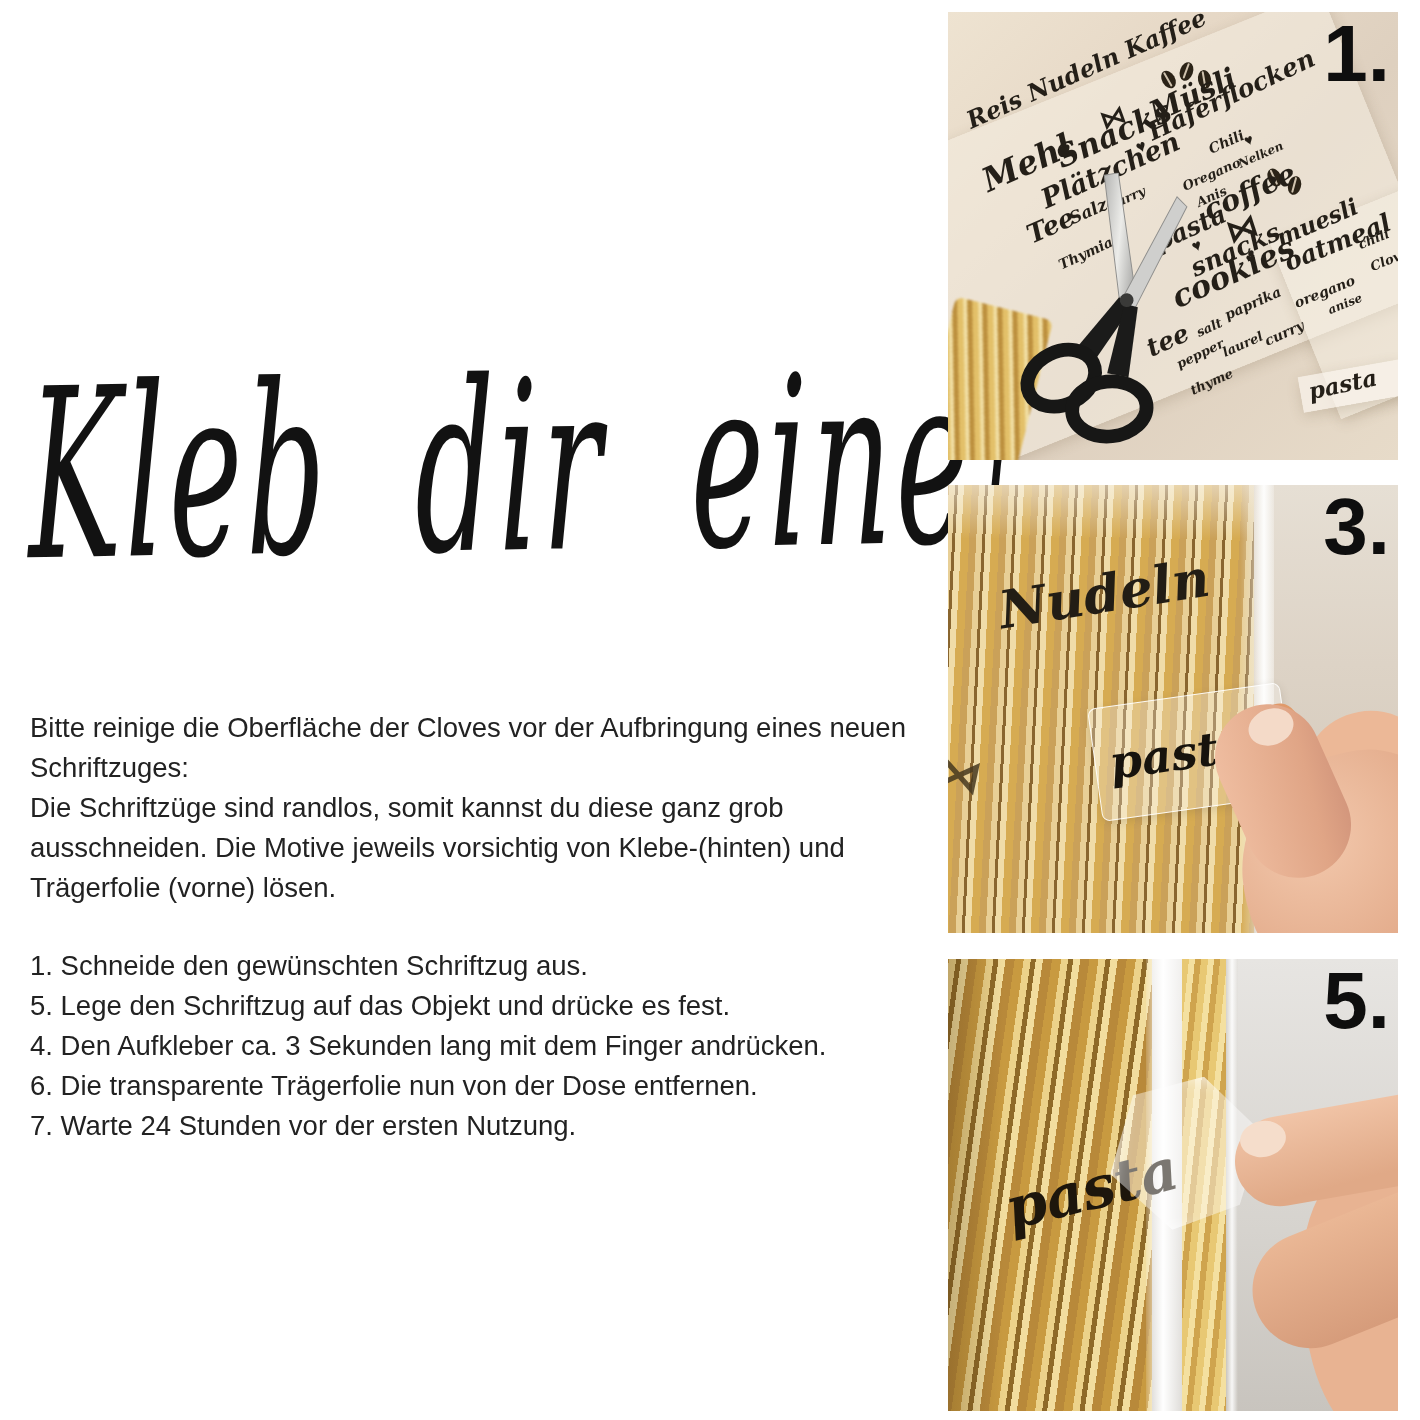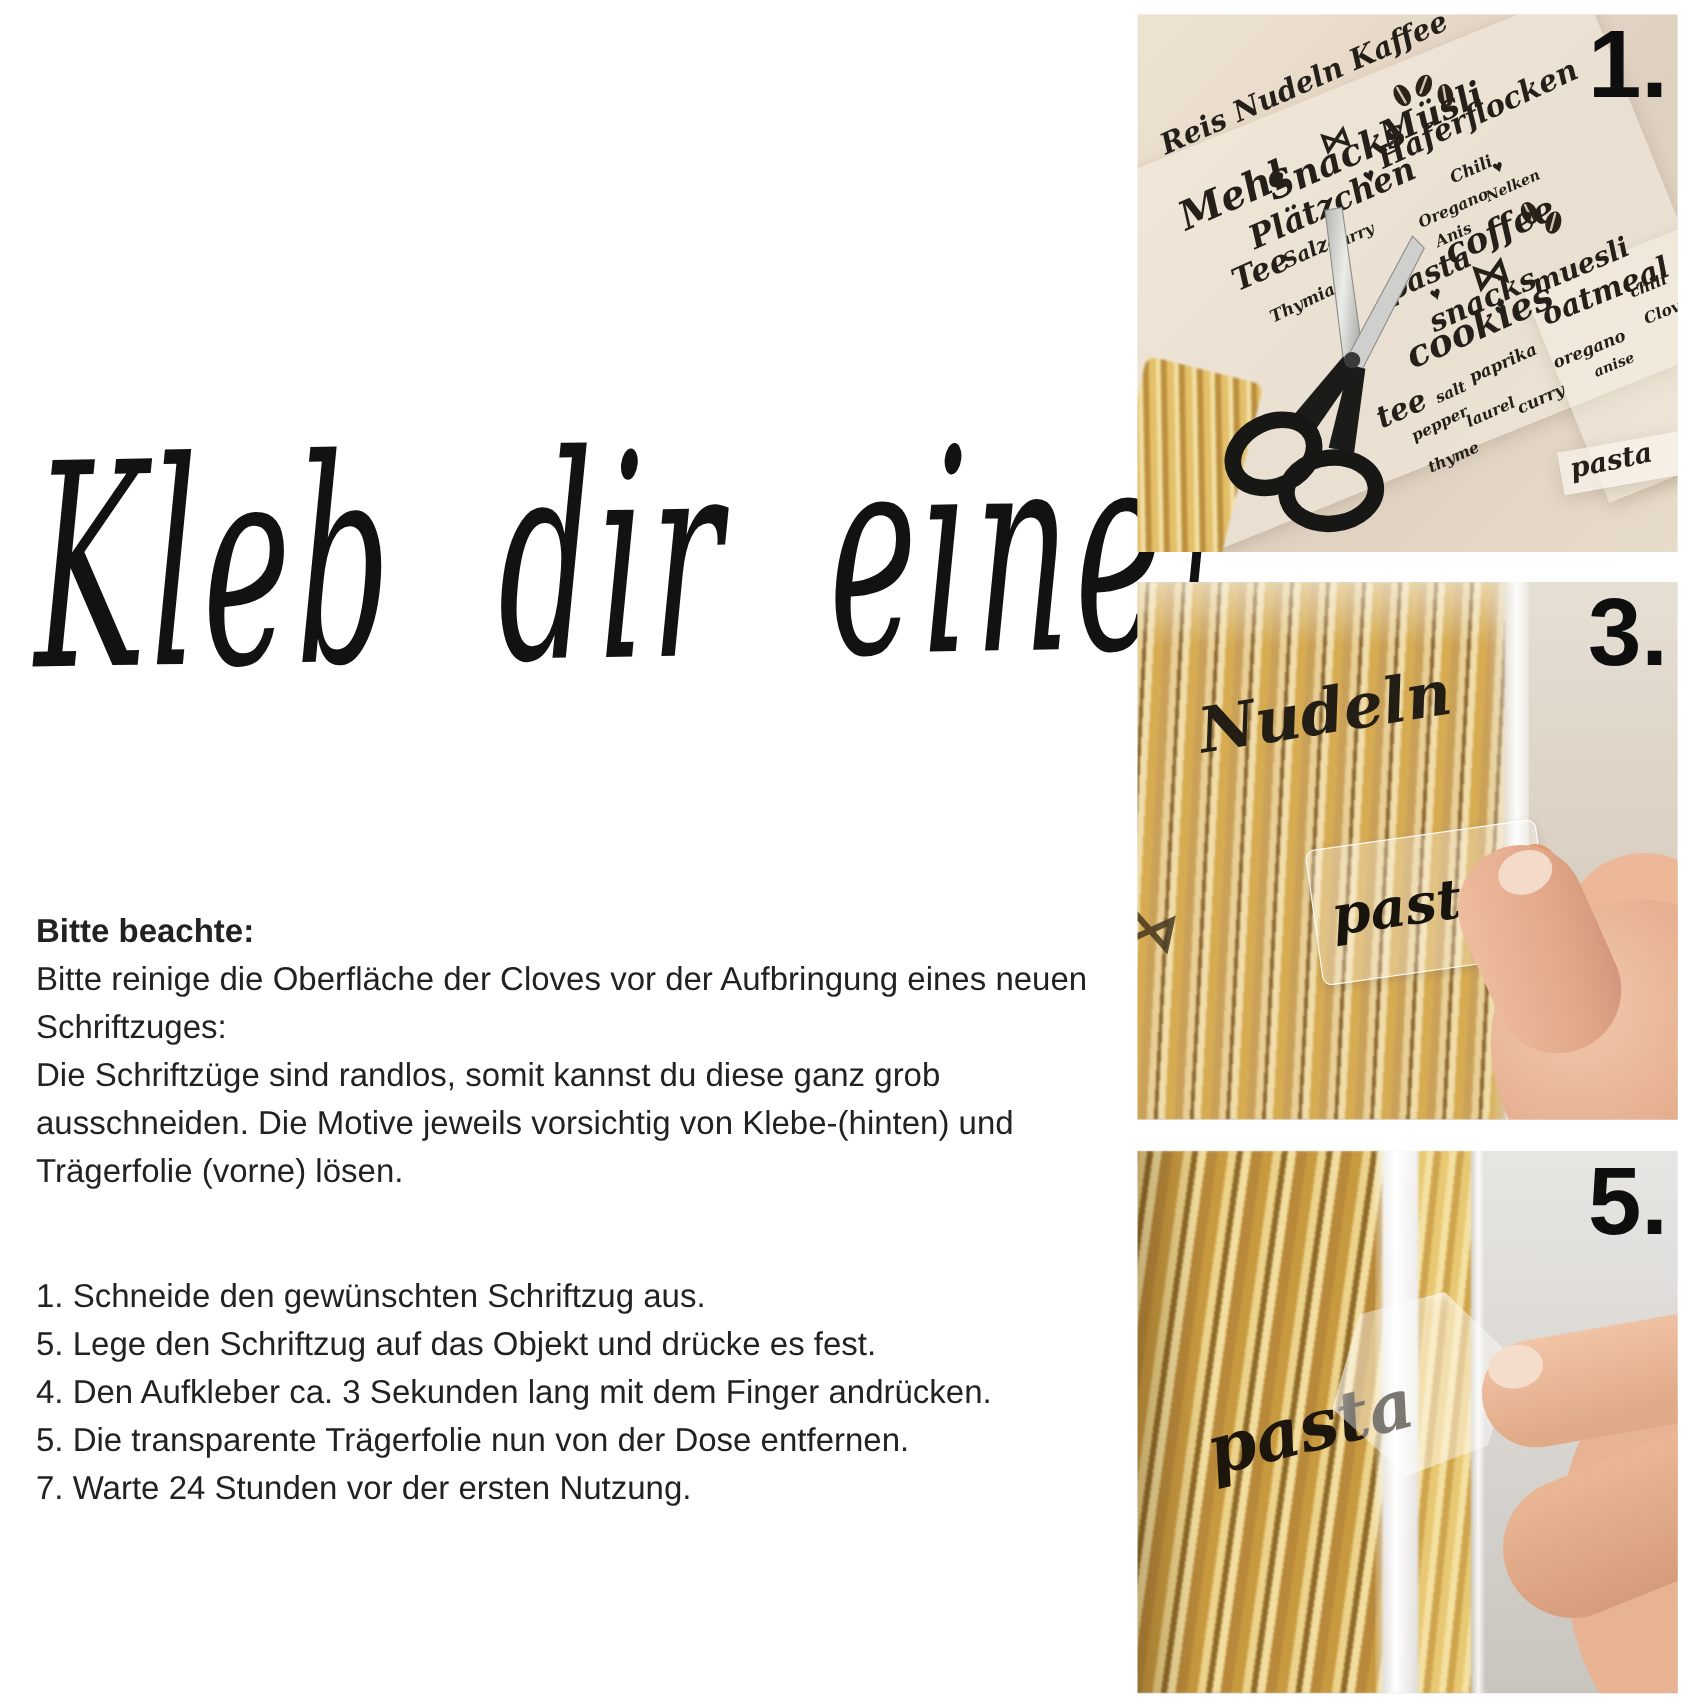--- a/index.html
+++ b/index.html
@@ -9,21 +9,21 @@
   .headline{position:absolute;left:28px;top:352px;width:900px;height:310px;}
   .headline .script{display:inline-block;font-family:"DejaVu Serif",serif;font-style:italic;font-weight:400;
     font-size:124px;color:#121212;letter-spacing:4px;word-spacing:42px;white-space:nowrap;
     transform:scaleY(1.9) rotate(-0.5deg);transform-origin:top left;line-height:1.05;}
 
   .text-col{position:absolute;left:30px;top:708px;width:905px;}
   .sec-heading{margin:0;font-size:37px;font-weight:700;letter-spacing:0.5px;color:#1c1c1c;line-height:40px;}
   .para{margin:0;font-size:27.5px;line-height:40px;color:#222;}
   .note-label{margin-top:48px;font-weight:700;}
   .bold{font-weight:700;}
-  .steps{margin-top:64px;}
+  .steps{margin-top:38px;}
   .step{font-size:27.5px;line-height:40px;white-space:nowrap;}
 
   
   .photo{position:absolute;left:948px;width:450px;overflow:hidden;background:#ddd;}
   #photo1{top:12px;height:448px;}
   #photo2{top:485px;height:448px;}
   #photo3{top:959px;height:452px;}
   .num{position:absolute;top:2px;right:8px;font-family:"Liberation Sans",sans-serif;font-weight:700;
     font-size:80px;line-height:1;color:#0e0e0e;z-index:30;}
 
@@ -108,28 +108,27 @@
 </head>
 <body>
 
 <div class="canvas">
 
   <div class="headline">
     <span class="script">Kleb dir eine!</span>
   </div>
 
   <div class="text-col">
-    <p class="para note-label">Bitte beachte:</p>
     <p class="para">Bitte reinige die Oberfläche der Cloves vor der Aufbringung eines neuen Schriftzuges:</p>
     <p class="para">Die Schriftzüge sind randlos, somit kannst du diese ganz grob ausschneiden. Die Motive jeweils vorsichtig von Klebe-(hinten) und Trägerfolie (vorne) lösen.</p>
     <div class="steps">
       <div class="step">1. Schneide den gewünschten Schriftzug aus.</div>
       <div class="step">5. Lege den Schriftzug auf das Objekt und drücke es fest.</div>
       <div class="step">4. Den Aufkleber ca. 3 Sekunden lang mit dem Finger andrücken.</div>
-      <div class="step">5. Die transparente Trägerfolie nun von der Dose entfernen.</div>
+      <div class="step">6. Die transparente Trägerfolie nun von der Dose entfernen.</div>
       <div class="step">7. Warte 24 Stunden vor der ersten Nutzung.</div>
     </div>
   </div>
 
   <div class="photo" id="photo1">
     <div class="sheet" id="sheet-main"></div>
     <div class="sheet" id="sheet-right"></div>
     <div class="straws1"></div>
 
     <span class="bean" style="left:214px;top:58px;transform:rotate(-30deg)"></span>

